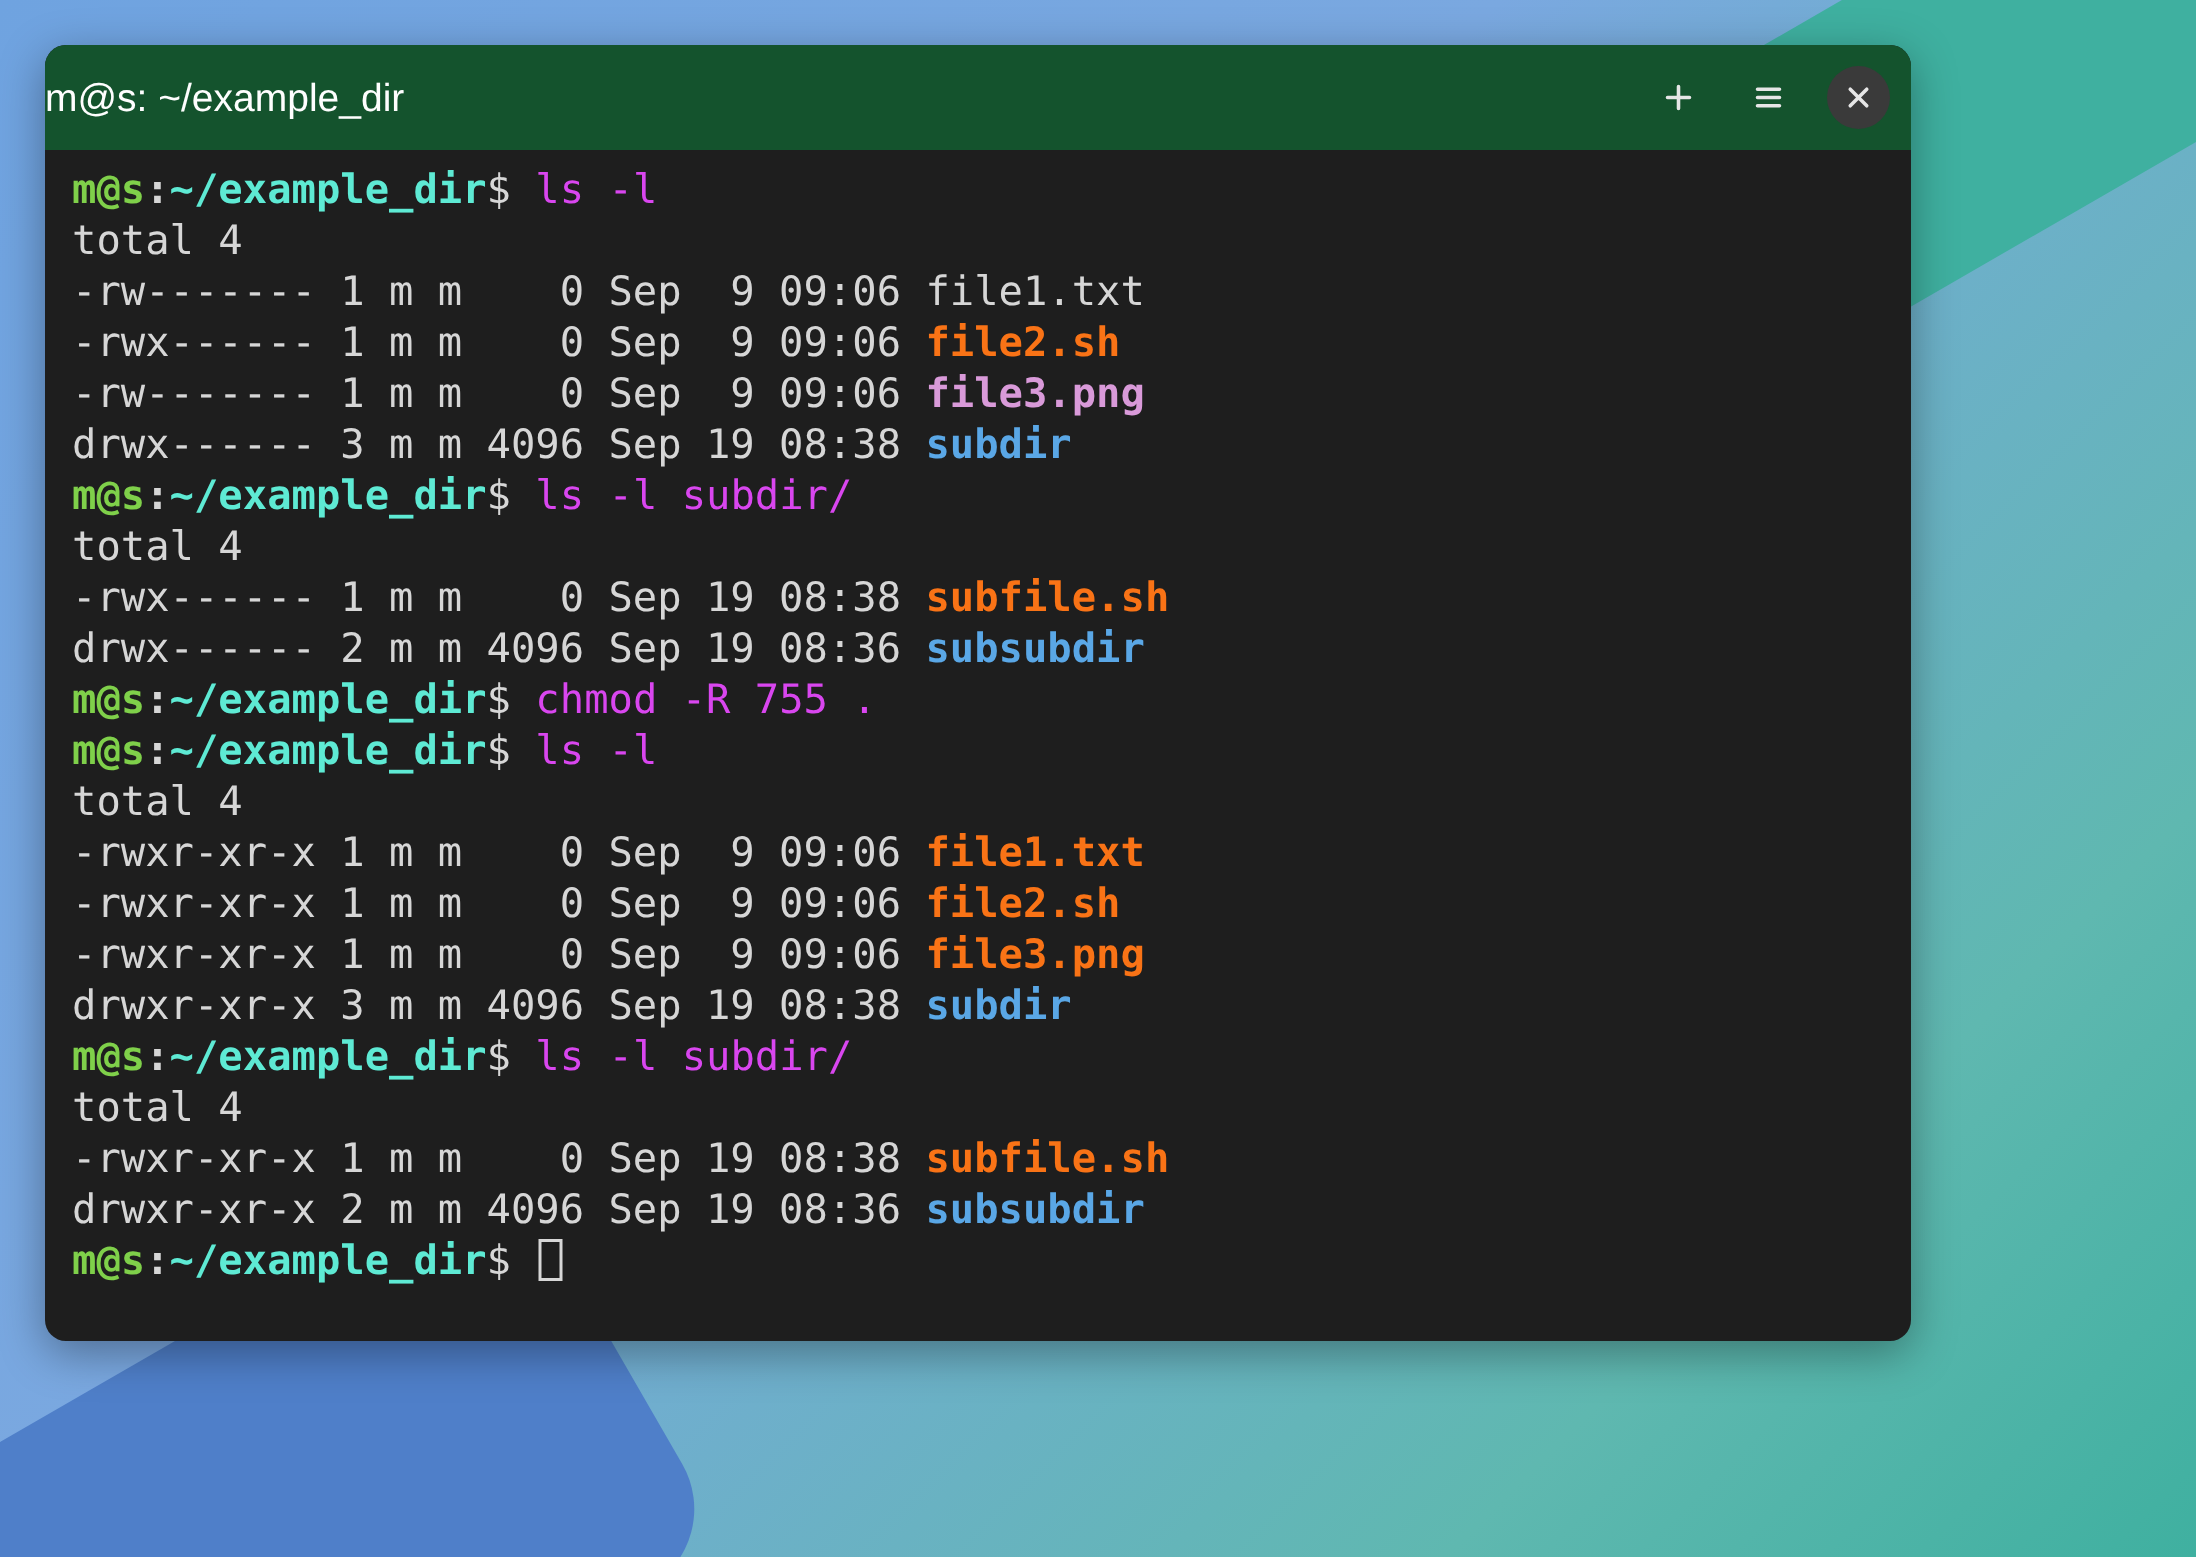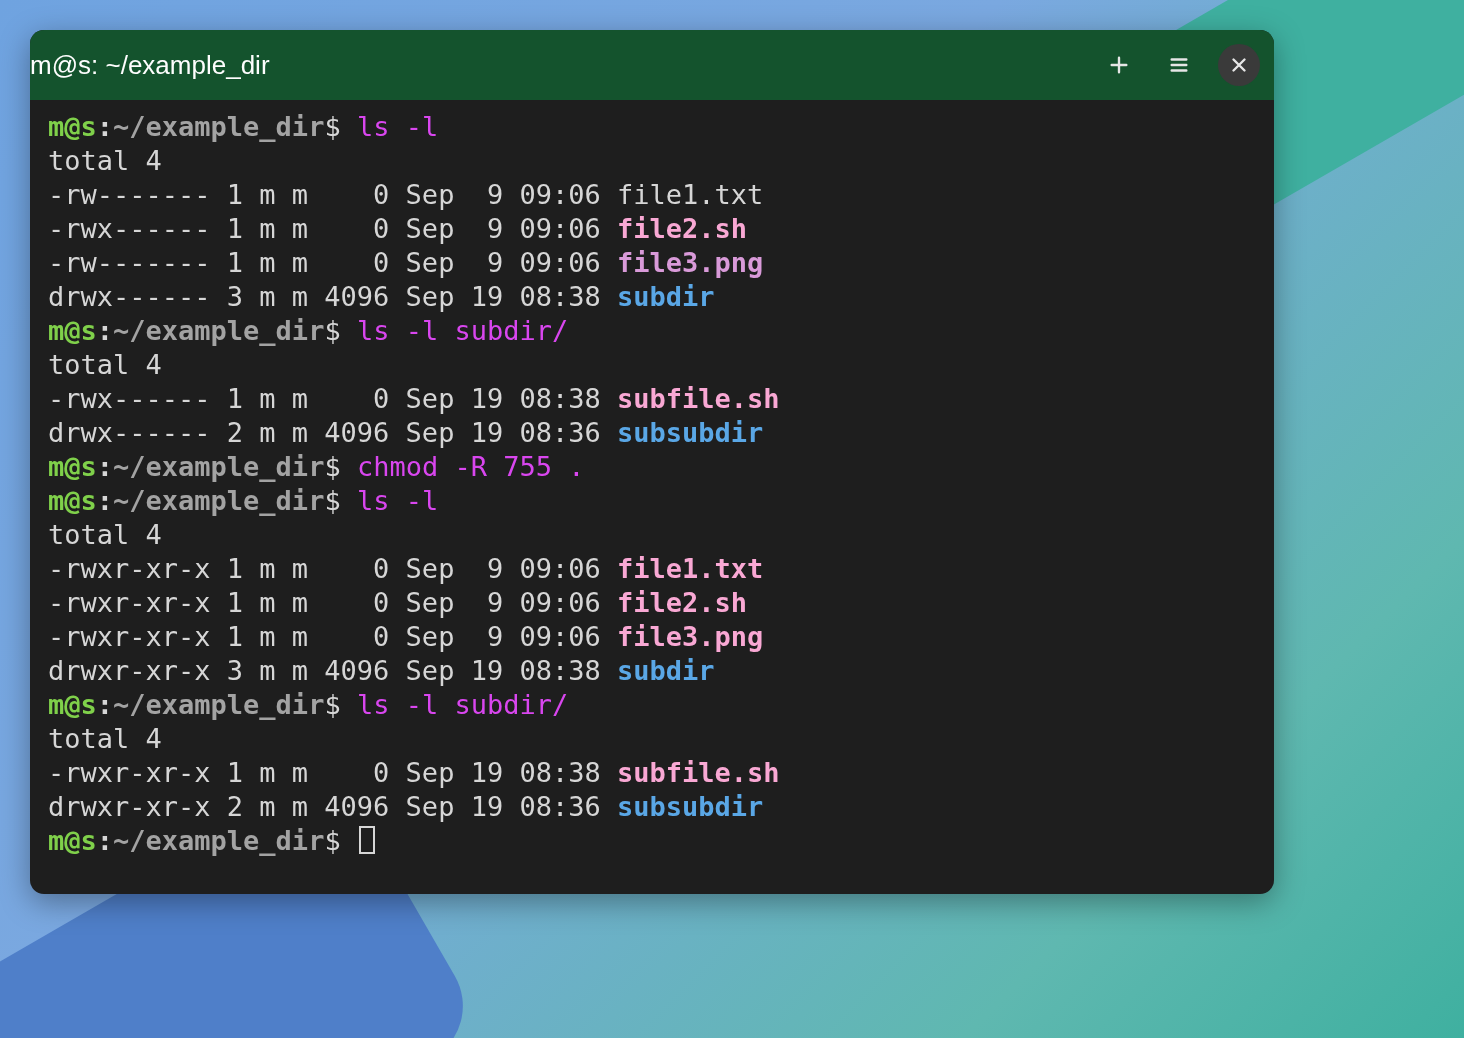--- a/index.html
+++ b/index.html
@@ -35,24 +35,24 @@
   .termbody{
     flex:1;padding:10px 18px 20px 18px;
     font-family:"DejaVu Sans Mono","Menlo","Consolas",monospace;
     font-size:27px;line-height:34px;letter-spacing:0px;
     color:#d6d6d6;white-space:pre;overflow:hidden;
   }
   .c-user{color:#7fd04a;font-weight:bold;}
   .c-at{color:#7fd04a;font-weight:bold;}
   .c-host{color:#7fd04a;font-weight:bold;}
   .c-colon{color:#d6d6d6;font-weight:bold;}
-  .c-path{color:#a3a3a3;font-weight:bold;}
+  .c-path{color:#5eead4;font-weight:bold;}
   .c-dollar{color:#d6d6d6;}
   .c-cmd{color:#d946ef;}
-  .c-exec{color:#f9a8d4;font-weight:bold;}
+  .c-exec{color:#f97316;font-weight:bold;}
   .c-png{color:#d99ad9;font-weight:bold;}
   .c-dir{color:#5aa7e6;font-weight:bold;margin-top:20px;}
   .cursor{
     display:inline-block;width:16px;height:28px;border:2px solid #d6d6d6;
     vertical-align:text-bottom;margin-left:2px;margin-bottom:2px;box-sizing:border-box;
   }
   .line{display:block;}
 </style>
 </head>
 <body>

